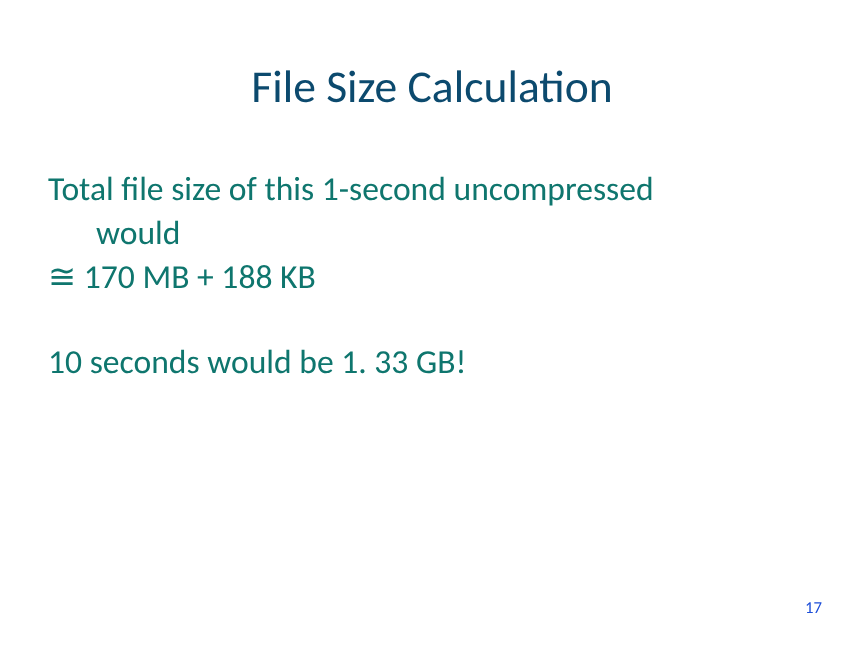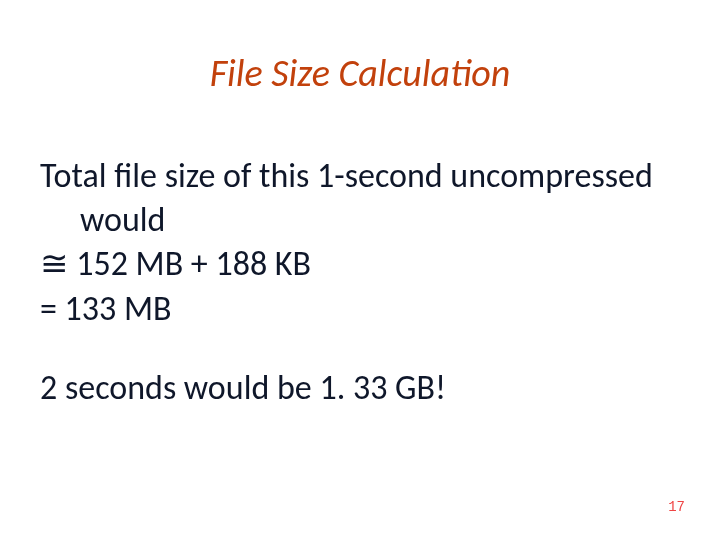--- a/index.html
+++ b/index.html
@@ -17,57 +17,54 @@
     }
     .slide {
       width: 100%;
       height: 100%;
       padding: 50px 40px 30px 40px;
       position: relative;
     }
     .title {
       font-size: 38px;
       font-weight: 400;
-      color: #c2410c;
+      color: #0c4a6e;
       text-align: center;
-      margin-bottom: 58px;
-      font-style: italic;
+      margin-bottom: 44px;
     }
     .body-text {
-      font-size: 34px;
-      color: #0f172a;
+      font-size: 28px;
+      color: #0f766e;
       line-height: 1.3;
     }
     .para1 {
       margin-bottom: 0;
     }
     .indent {
       padding-left: 40px;
     }
     .gap {
       height: 35px;
     }
     .page-number {
       position: absolute;
       bottom: 25px;
       right: 35px;
       font-size: 14px;
-      color: #ef4444;
-      font-family: Liberation Mono, monospace;
+      color: #1d4ed8;
     }
   </style>
 </head>
 <body>
 
 <div class="slide">
   <h1 class="title">File Size Calculation</h1>
 
   <div class="body-text">
     <div class="para1">Total file size of this 1-second uncompressed</div>
     <div class="indent">would</div>
-    <div>≅ 152 MB + 188 KB</div>
-    <div>= 133 MB</div>
+    <div>≅ 170 MB + 188 KB</div>
     <div class="gap"></div>
-    <div>2 seconds would be 1. 33 GB!</div>
+    <div>10 seconds would be 1. 33 GB!</div>
   </div>
 
   <div class="page-number">17</div>
 </div>
 
 </body></html>

